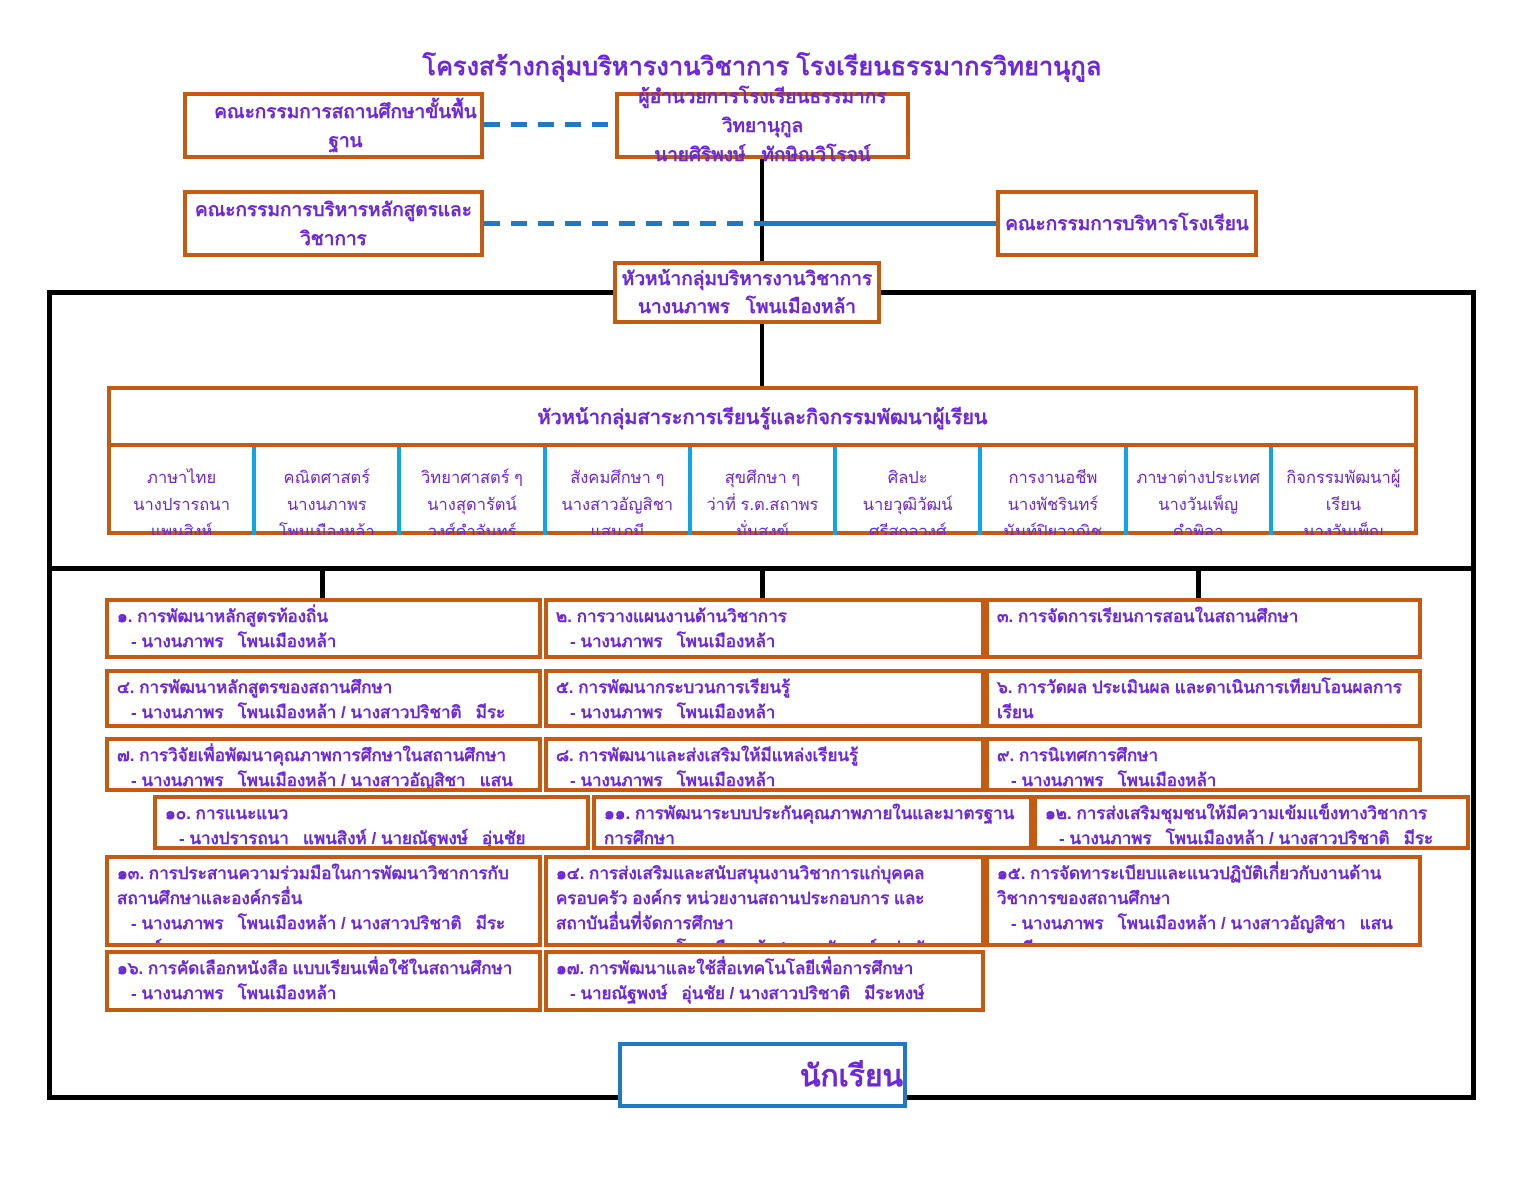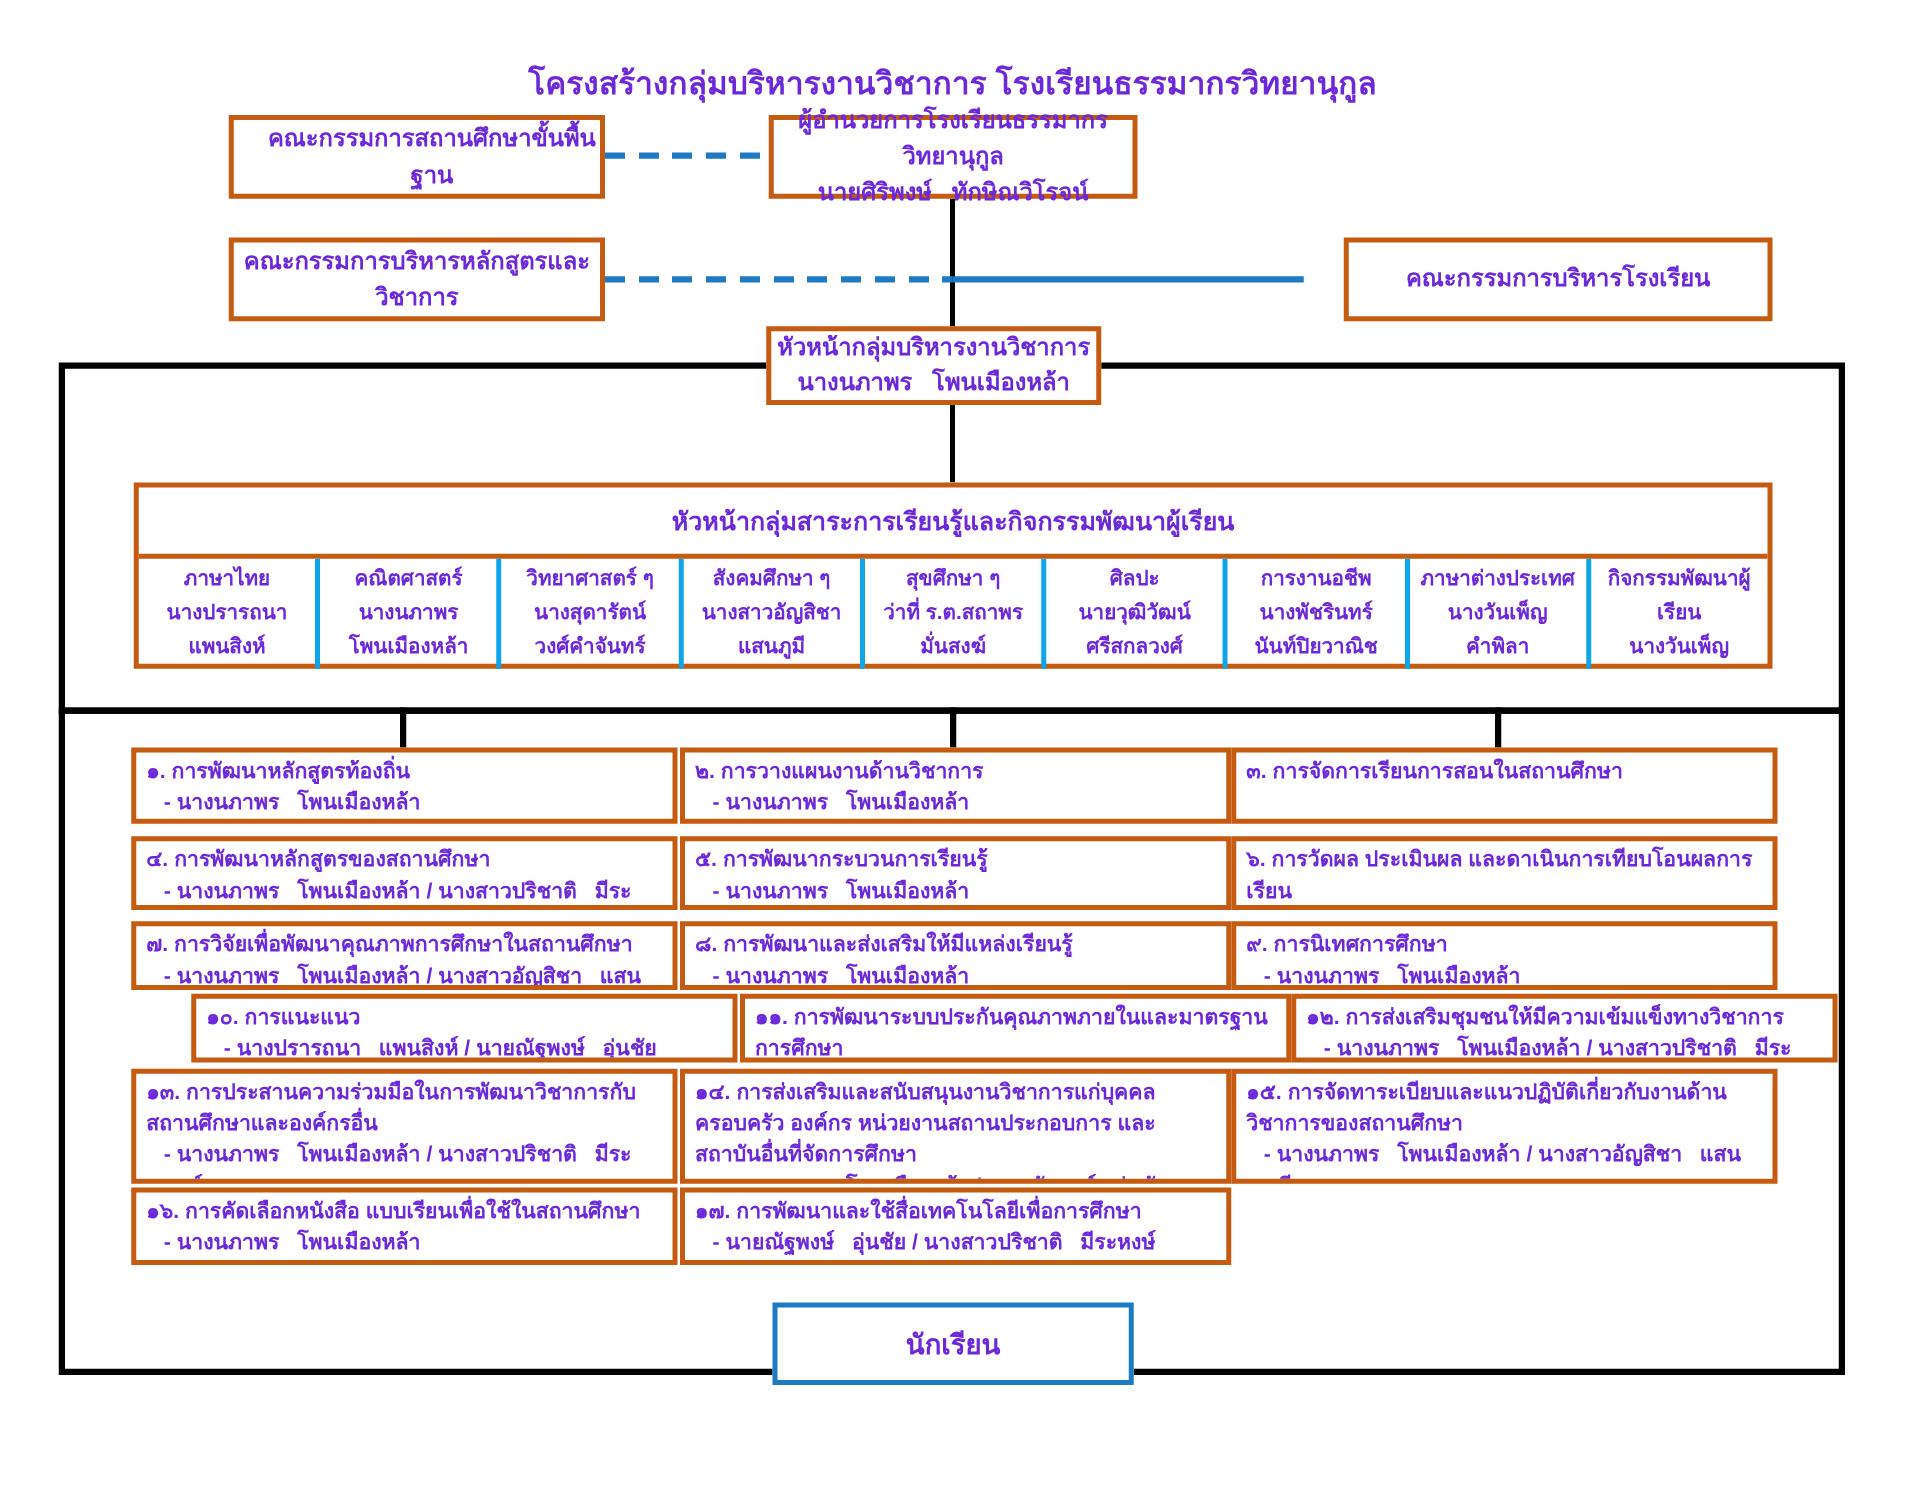--- a/index.html
+++ b/index.html
@@ -24,35 +24,35 @@
   .bluesolid{position:absolute;height:5px;background:#1F7AC4;z-index:2;}
   
   .obox{
     position:absolute;border:4px solid #C55A11;background:#fff;box-sizing:border-box;
     display:flex;flex-direction:column;align-items:center;justify-content:center;
     font-size:19px;font-weight:600;line-height:29px;text-align:center;z-index:3;
   }
   #box-basic{left:183px;top:92px;width:301px;height:67px;padding-left:24px;}
   #box-director{left:615px;top:92px;width:295px;height:67px;}
   #box-curric{left:183px;top:190px;width:301px;height:67px;}
-  #box-board{left:1075px;top:190px;width:343px;height:67px;}
+  #box-board{left:996px;top:190px;width:262px;height:67px;}
   #box-head{left:613px;top:261px;width:268px;height:63px;line-height:28px;}
   
   .subjects-box{
     position:absolute;left:107px;top:386px;width:1311px;height:149px;
     border:4px solid #C55A11;background:#fff;box-sizing:border-box;z-index:3;
   }
   .subjects-header{
     height:53px;display:flex;align-items:center;justify-content:center;
     font-size:20px;font-weight:600;
   }
   .subjects-row{display:flex;border-top:4px solid #C55A11;height:88px;}
   .subject-cell{
-    flex:1 1 0;text-align:center;font-size:16.5px;font-weight:700;line-height:27px;
-    padding-top:3px;box-sizing:border-box;overflow:hidden;
+    flex:1 1 0;text-align:center;font-size:16.5px;font-weight:400;line-height:27px;
+    padding-top:17px;box-sizing:border-box;overflow:hidden;
   }
   .subject-cell + .subject-cell{border-left:4px solid #0ea5e9;}
   
   .task{
     position:absolute;border:4px solid #C55A11;background:#fff;box-sizing:border-box;
     font-size:17px;font-weight:600;line-height:25px;padding:2px 8px;overflow:hidden;z-index:3;
   }
   .task .task-staff{padding-left:14px;}
   .task.small .task-staff{font-size:14px;padding-left:6px;}
   .c1{left:105px;width:437px;}
@@ -61,22 +61,22 @@
   .r1{top:598px;height:61px;}
   .r2{top:669px;height:59px;}
   .r3{top:737px;height:55px;}
   .r4{top:795px;height:55px;margin-left:48px;}
   .r5{top:855px;height:92px;}
   .r6{top:950px;height:62px;}
   
   .students-box{
     position:absolute;left:618px;top:1042px;width:289px;height:66px;
     border:4px solid #1F7AC4;background:#fff;box-sizing:border-box;z-index:4;
-    display:flex;align-items:center;justify-content:center;
-    font-size:22px;font-weight:bold;
+    display:flex;align-items:center;justify-content:flex-end;
+    font-size:30px;font-weight:bold;
   }
 </style>
 </head>
 <body>
 
 <div class="canvas">
 
   <div class="title">โครงสร้างกลุ่มบริหารงานวิชาการ โรงเรียนธรรมากรวิทยานุกูล</div>
 
   <div class="frame" id="frame-top"></div>

